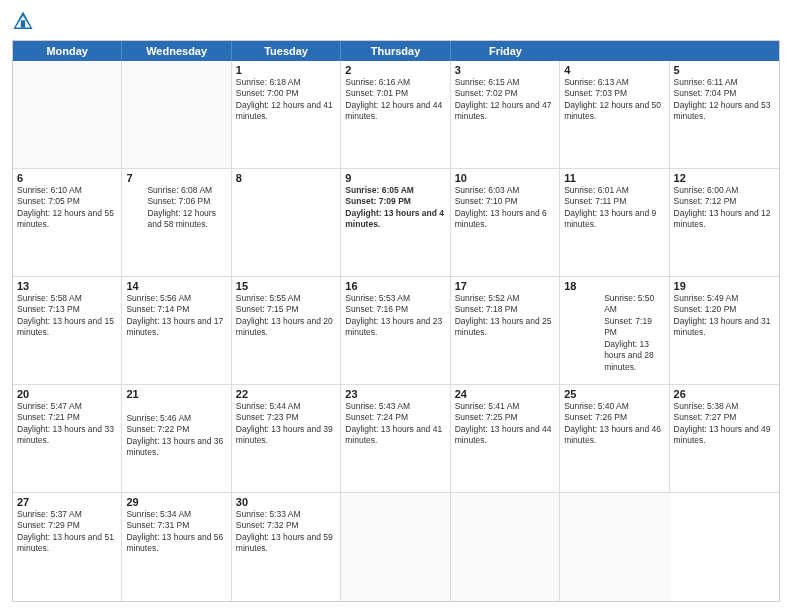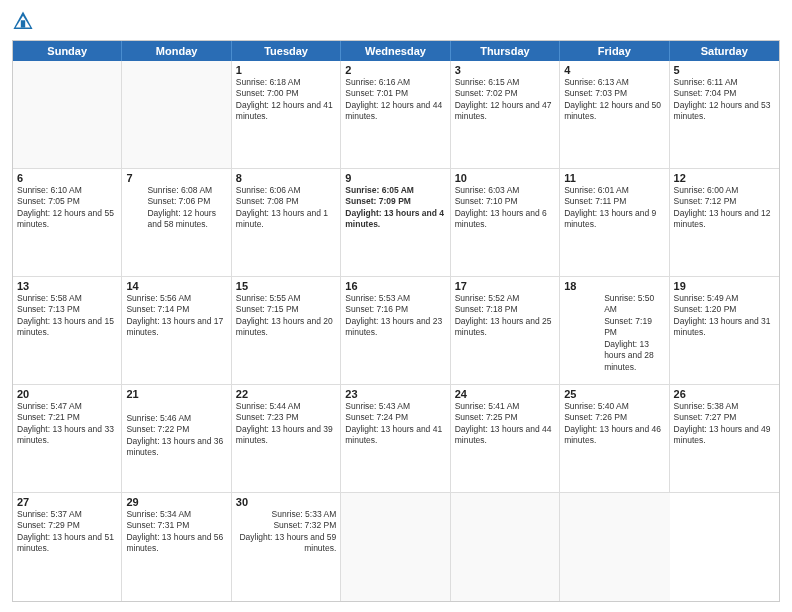--- a/index.html
+++ b/index.html
@@ -124,27 +124,25 @@
       </div>
     </div>
     <div class="header-right">
       <div class="month-title"></div>
       <div class="location"></div>
     </div>
   </div>
 
   <div class="calendar">
     <div class="day-headers">
-    <div class="day-header">Sunday</div>
         <div class="day-header">Monday</div>
+        <div class="day-header">Wednesday</div>
         <div class="day-header">Tuesday</div>
-        <div class="day-header">Wednesday</div>
         <div class="day-header">Thursday</div>
         <div class="day-header">Friday</div>
-        <div class="day-header">Saturday</div>
       </div>
     <div class="calendar-body">
     <div class="calendar-week">
           <div class="calendar-cell empty"></div>
           <div class="calendar-cell empty"></div>
           <div class="calendar-cell">
             <div class="cell-date">1</div>
             <div class="cell-info" style="white-space: pre-line;">Sunrise: 6:18 AM
 Sunset: 7:00 PM
 Daylight: 12 hours and 41 minutes.</div>
@@ -182,23 +180,20 @@
 Daylight: 12 hours and 55 minutes.</div>
           </div>
           <div class="calendar-cell">
             <div class="cell-date">7</div>
             <div class="cell-info" style="white-space: pre-line; margin-left: 21px;">Sunrise: 6:08 AM
 Sunset: 7:06 PM
 Daylight: 12 hours and 58 minutes.</div>
           </div>
           <div class="calendar-cell">
             <div class="cell-date">8</div>
-            <div class="cell-info" style="white-space: pre-line;">Sunrise: 6:06 AM
-Sunset: 7:08 PM
-Daylight: 13 hours and 1 minute.</div>
           </div>
           <div class="calendar-cell">
             <div class="cell-date">9</div>
             <div class="cell-info" style="white-space: pre-line; font-weight: bold;">Sunrise: 6:05 AM
 Sunset: 7:09 PM
 Daylight: 13 hours and 4 minutes.</div>
           </div>
           <div class="calendar-cell">
             <div class="cell-date">10</div>
             <div class="cell-info" style="white-space: pre-line;">Sunrise: 6:03 AM
@@ -314,21 +309,21 @@
 Daylight: 13 hours and 51 minutes.</div>
           </div>
           <div class="calendar-cell">
             <div class="cell-date">29</div>
             <div class="cell-info" style="white-space: pre-line;">Sunrise: 5:34 AM
 Sunset: 7:31 PM
 Daylight: 13 hours and 56 minutes.</div>
           </div>
           <div class="calendar-cell">
             <div class="cell-date">30</div>
-            <div class="cell-info" style="white-space: pre-line; text-align: right;">Sunrise: 5:33 AM
+            <div class="cell-info" style="white-space: pre-line;">Sunrise: 5:33 AM
 Sunset: 7:32 PM
 Daylight: 13 hours and 59 minutes.</div>
           </div>
           <div class="calendar-cell empty"></div>
           <div class="calendar-cell empty"></div>
           <div class="calendar-cell empty"></div>
         </div>
       </div>
   </div>
 </div>

